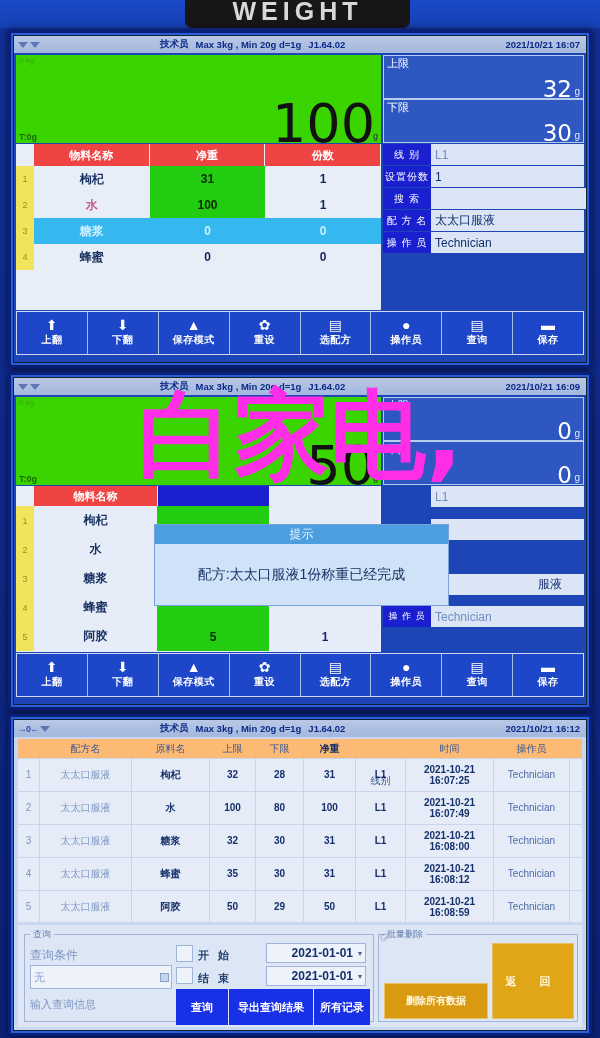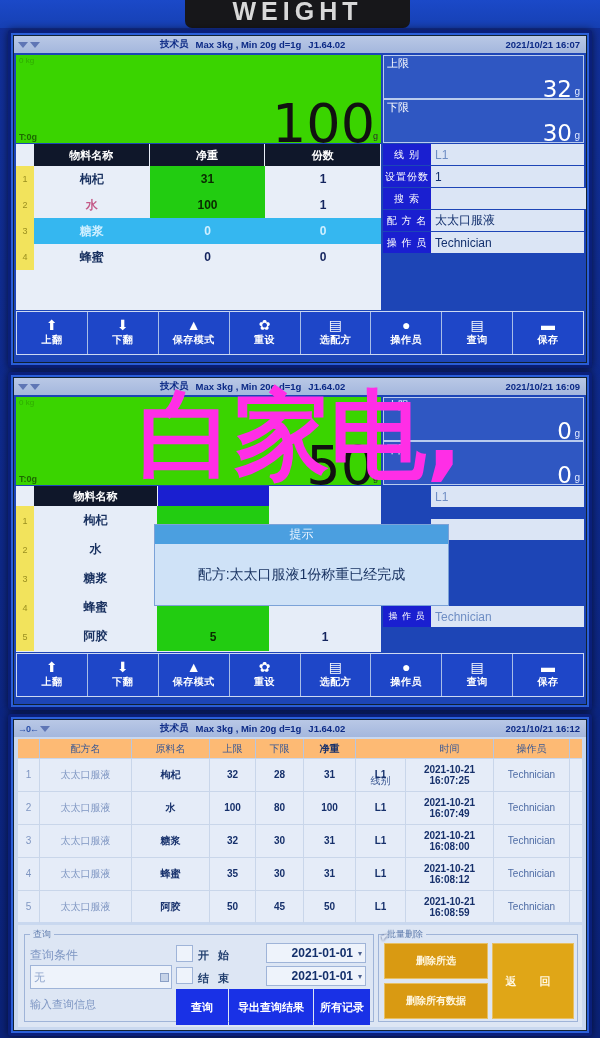--- a/index.html
+++ b/index.html
@@ -43,21 +43,21 @@
   .bw-bl { position:absolute; left:3px; bottom:1px; font-size:9px; color:#1d6a00; font-weight:bold;}
 
   
   .limitbox { position:absolute; background:#2f57c2; border:1px solid #b9cbee; }
   .limitbox .lbl { position:absolute; left:3px; top:0px; font-size:11px; color:#fff; }
   .limitbox .val { position:absolute; right:11px; bottom:-4px; font-size:23px; color:#fff; font-family:"DejaVu Sans",sans-serif;}
   .limitbox .u { position:absolute; right:3px; bottom:1px; font-size:10px; color:#dfe8ff;}
 
   
   .mtable { position:absolute; background:#e8eef8; }
-  .mt-head { display:flex; height:22px; background:#0f172a; }
+  .mt-head { display:flex; height:22px; background:#ef4444; }
   .mt-head .rn { width:18px; background:#e8eef8;}
   .mt-head .c { flex:1; color:#fff; font-size:11px; font-weight:bold; display:flex; align-items:center; justify-content:center; border-right:1px solid #e8eef8;}
   .mt-row { display:flex; height:26px; align-items:stretch; }
   .mt-row .rn { width:18px; background:#f2e35c; color:#9a8f20; font-size:9px; display:flex;align-items:center;justify-content:center;}
   .mt-row .c { flex:1; display:flex; align-items:center; justify-content:center; font-size:12px; color:#14245e; font-weight:bold;}
   .mt-row.alt { background:#35b7f0; }
   .mt-row.alt .c { color:#cfefff; }
   .mt-row .c.green { background:#22cc11; color:#0a2a00; }
   .mt-row .c.name { color:#18305f; }
   .mt-row .c.name.pink { color:#c35a88; }
@@ -334,20 +334,24 @@
       </div>
 
       <div class="kv" style="left:369px;top:108px;width:201px;">
         <div class="k" style="opacity:0;"></div>
         <div class="v light">L1</div>
       </div>
       <div class="kv" style="left:369px;top:141px;width:201px;">
         <div class="k" style="opacity:0;"></div>
         <div class="v">1</div>
       </div>
+      <div class="kv" style="left:369px;top:196px;width:201px;">
+        <div class="k" style="opacity:0;"></div>
+        <div class="v" style="justify-content:flex-end;padding-right:22px;">服液</div>
+      </div>
       <div class="kv" style="left:369px;top:228px;width:201px;">
         <div class="k" style="font-size:9px;">操 作 员</div>
         <div class="v light">Technician</div>
       </div>
 
       <div class="dialog" style="left:140px;top:146px;width:295px;height:82px;">
         <div class="dlg-title">提示</div>
         <div class="dlg-body">配方:太太口服液1份称重已经完成</div>
       </div>
 
@@ -482,21 +486,21 @@
           </div>
           <div class="cell tech" style="width:76px;">Technician</div>
           <div class="cell" style="flex:1;border-right:none;"></div>
         </div>
 
         <div class="rt-row">
           <div class="cell mute" style="width:22px;">5</div>
           <div class="cell mute" style="width:92px;">太太口服液</div>
           <div class="cell" style="width:78px;">阿胶</div>
           <div class="cell" style="width:46px;">50</div>
-          <div class="cell" style="width:48px;">45</div>
+          <div class="cell" style="width:48px;">29</div>
           <div class="cell" style="width:52px;">50</div>
           <div class="cell" style="width:50px;">L1</div>
           <div class="cell" style="width:88px;flex-direction:column;">
             <span>2021-10-21</span>
             <span>16:08:59</span>
           </div>
           <div class="cell tech" style="width:76px;">Technician</div>
           <div class="cell" style="flex:1;border-right:none;"></div>
         </div>
       </div>
@@ -536,23 +540,20 @@
           <span>导出查询结果</span>
         </div>
         <div class="bluebtn" style="left:296px;top:64px;width:56px;height:36px;">
           <span>所有记录</span>
         </div>
 
         <div class="fieldset" style="left:360px;top:9px;width:200px;height:88px;">
           <div class="fs-legend">批量删除</div>
         </div>
 
-        <div class="goldbtn" style="left:366px;top:18px;width:104px;height:36px;">
-          <span>删除所选</span>
-        </div>
         <div class="goldbtn" style="left:366px;top:58px;width:104px;height:36px;">
           <span>删除所有数据</span>
         </div>
         <div class="goldbtn big" style="left:474px;top:18px;width:82px;height:76px;">
           <span>返   回</span>
         </div>
 
         <div class="cursor" style="left:364px;top:10px;"></div>
       </div>
     </div>

